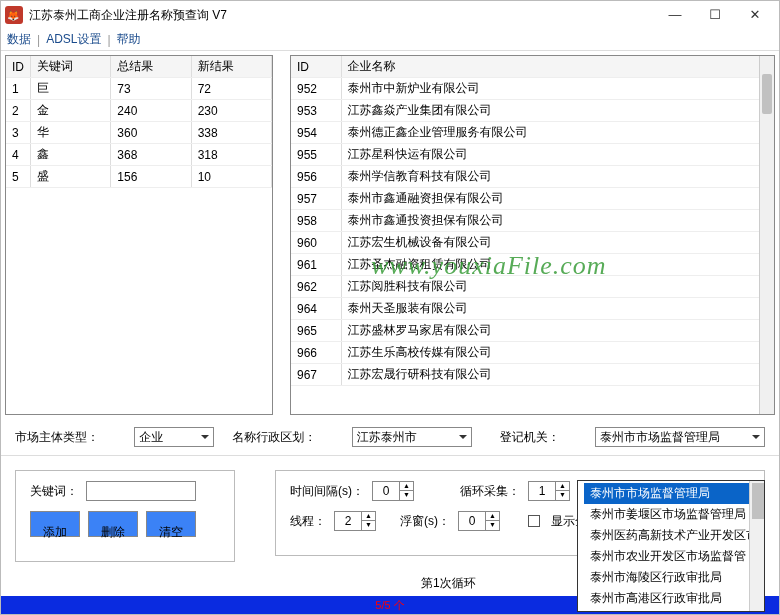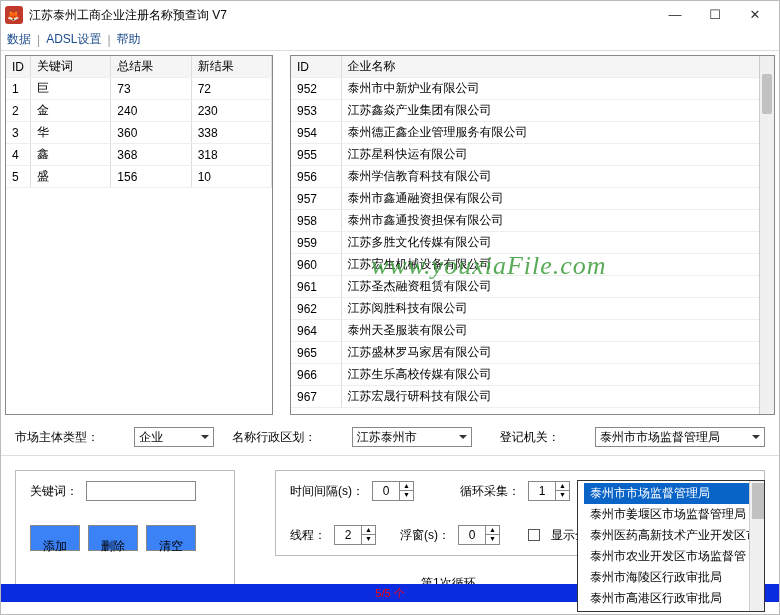--- a/index.html
+++ b/index.html
@@ -31,30 +31,30 @@
 .select.reg { min-width: 170px; }
 .dropdown-open { position: absolute; left: 576px; top: 479px; width: 188px; border: 1px solid #333; background: #fff; z-index: 10; }
 .dropdown-open div { padding: 2px 6px; white-space: nowrap; overflow: hidden; }
 .dropdown-open div.sel { background: #0a64c8; color: #fff; }
 .dropdown-open .dscroll { position: absolute; right: 0; top: 0; bottom: 0; width: 15px; background: #f0f0f0; border-left: 1px solid #ccc; }
 .dropdown-open .dscroll .dthumb { position: absolute; left: 2px; right: 2px; top: 2px; height: 36px; background: #c1c1c1; }
 .lower { padding: 8px 14px; display: flex; gap: 40px; margin-top: 6px; }
 .box { border: 1px solid #bbb; padding: 10px 14px 14px; }
 .box.kw { width: 220px; }
 .box.opts { flex: 1; height: 86px; }
-.row { display: flex; align-items: center; gap: 8px; margin-bottom: 24px; }
+.row { display: flex; align-items: center; gap: 8px; margin-bottom: 10px; }
 input.txt { border: 1px solid #888; height: 20px; width: 110px; padding: 0 3px; }
 button.btn { border: 1px solid #888; background: #3b82f6; height: 22px; padding: 12px 12px; }
 .spin { display: inline-flex; align-items: center; border: 1px solid #888; height: 20px; }
 .spin span.v { width: 26px; text-align: center; }
 .spin .arr { width: 14px; display: flex; flex-direction: column; }
 .spin .arr div { height: 9px; font-size: 7px; text-align: center; line-height: 8px; border-left: 1px solid #888; }
 .spin .arr div:first-child { border-bottom: 1px solid #888; }
 .chk { width: 12px; height: 12px; border: 1px solid #555; display: inline-block; vertical-align: middle; margin-right: 3px; }
-.status { position: absolute; bottom: 12px; left: 0; right: 0; height: 18px; background: #0a2be0; color: #f00; text-align: center; line-height: 18px; font-size: 11px; }
+.status { position: absolute; bottom: 0; left: 0; right: 0; height: 18px; background: #0a2be0; color: #f00; text-align: center; line-height: 18px; font-size: 11px; }
 .cycle { position: absolute; bottom: 22px; left: 420px; font-size: 12px; }
 </style>
 </head>
 <body>
 
 <div class="titlebar">
   <span class="icon">🦊</span>
   <span class="title">江苏泰州工商企业注册名称预查询 V7</span>
   <div class="winbtns">
     <div>—</div>
@@ -147,24 +147,20 @@
           </tr>
           <tr>
             <td>957</td>
             <td>泰州市鑫通融资担保有限公司</td>
           </tr>
           <tr>
             <td>958</td>
             <td>泰州市鑫通投资担保有限公司</td>
           </tr>
           <tr>
-            <td>959</td>
-            <td>江苏多胜文化传媒有限公司</td>
-          </tr>
-          <tr>
             <td>960</td>
             <td>江苏宏生机械设备有限公司</td>
           </tr>
           <tr>
             <td>961</td>
             <td>江苏圣杰融资租赁有限公司</td>
           </tr>
           <tr>
             <td>962</td>
             <td>江苏阅胜科技有限公司</td>

